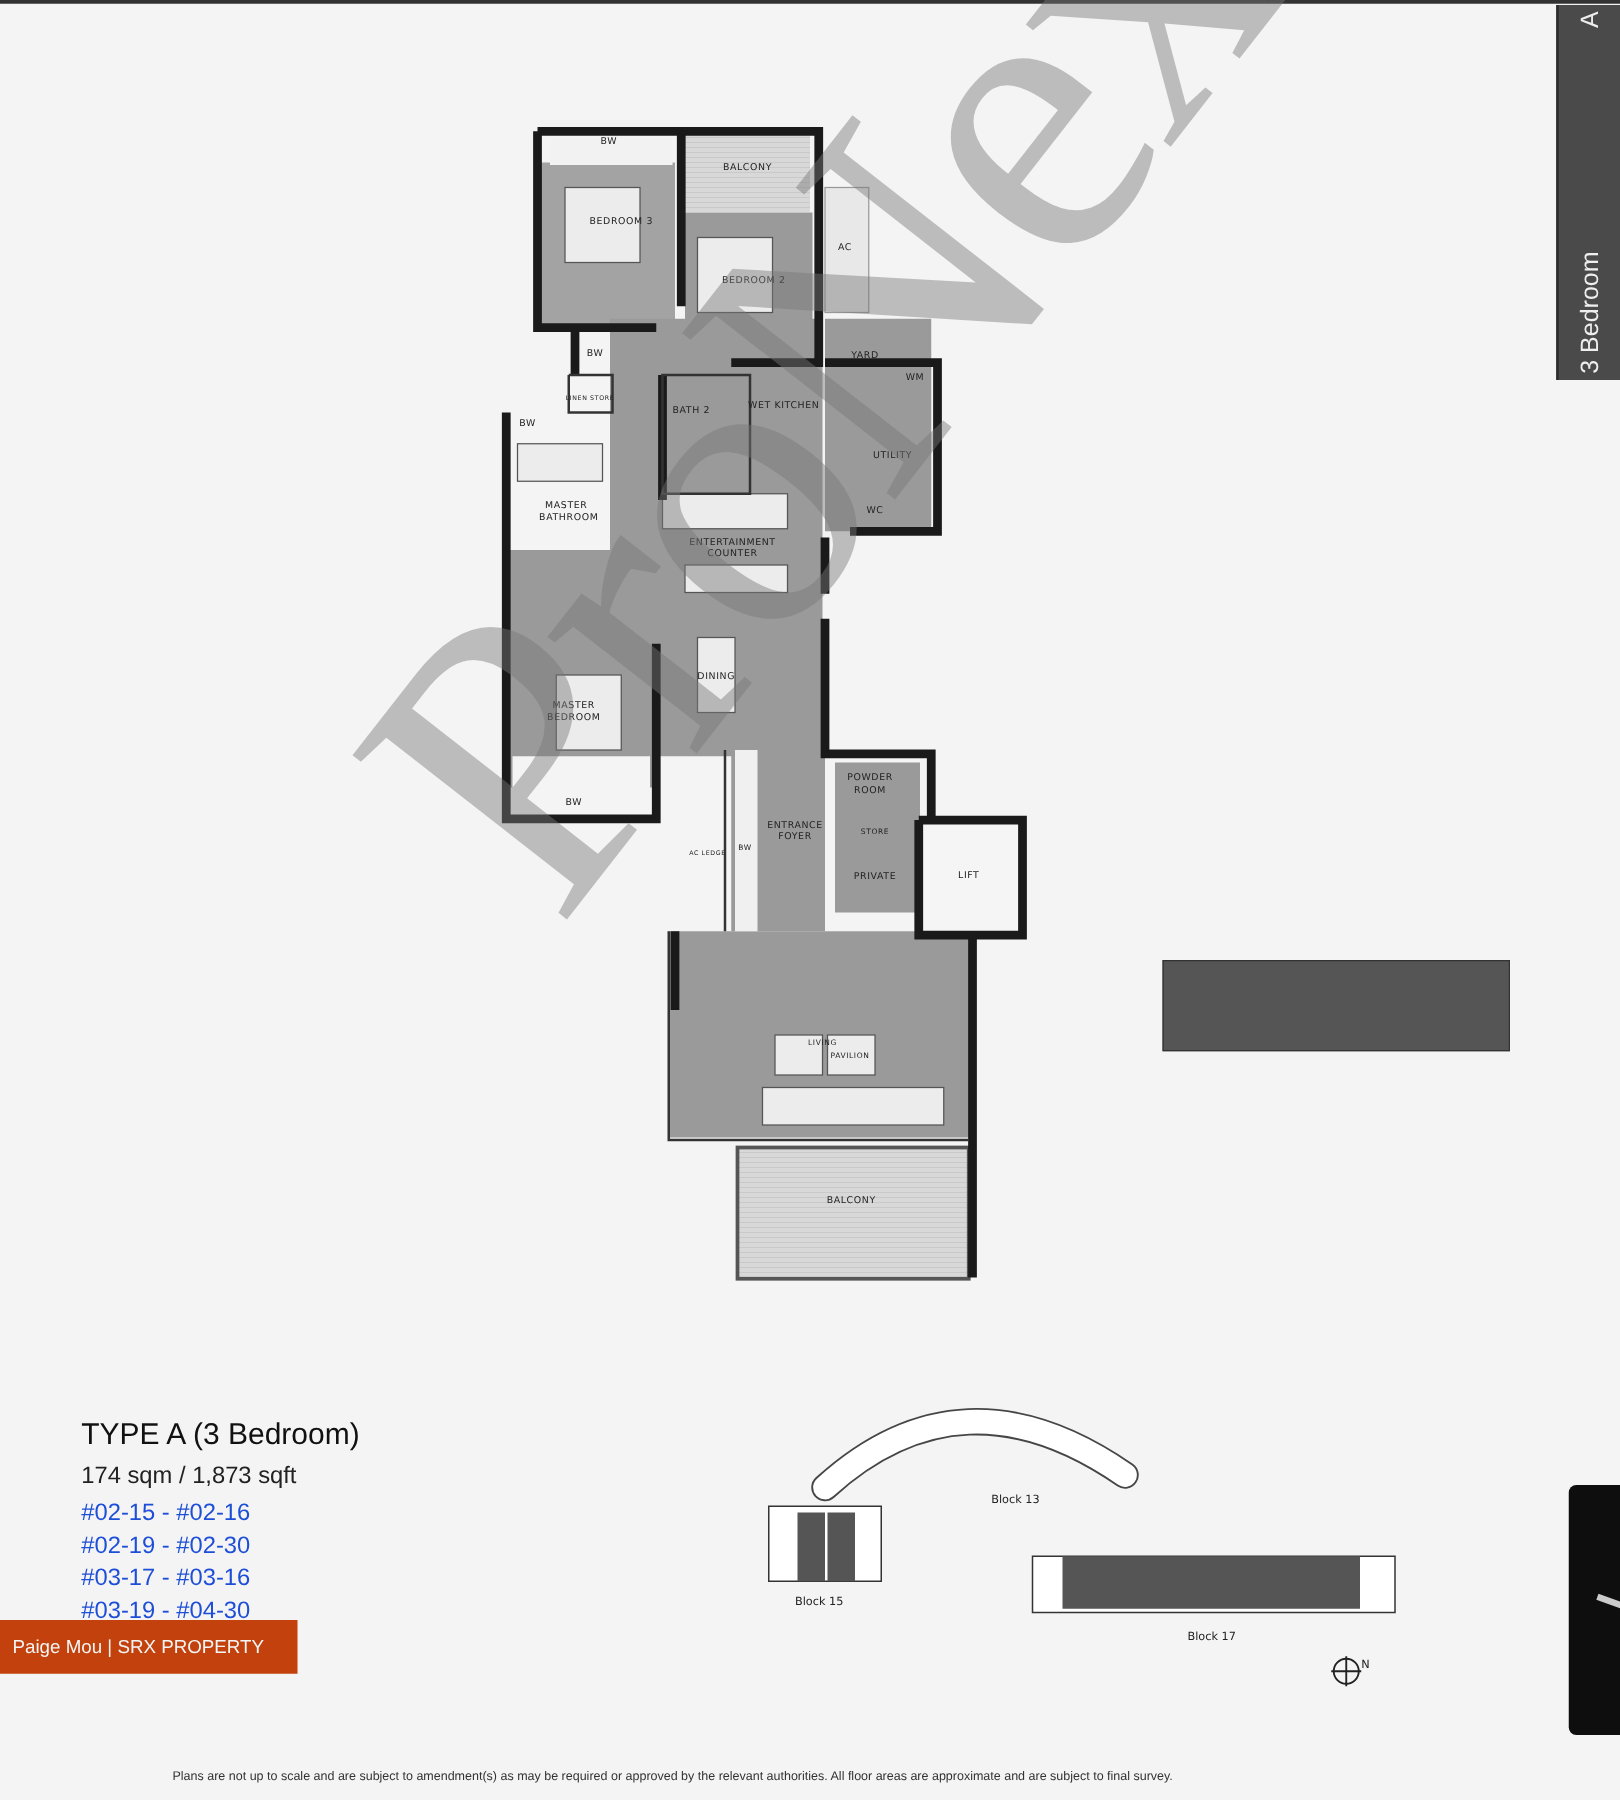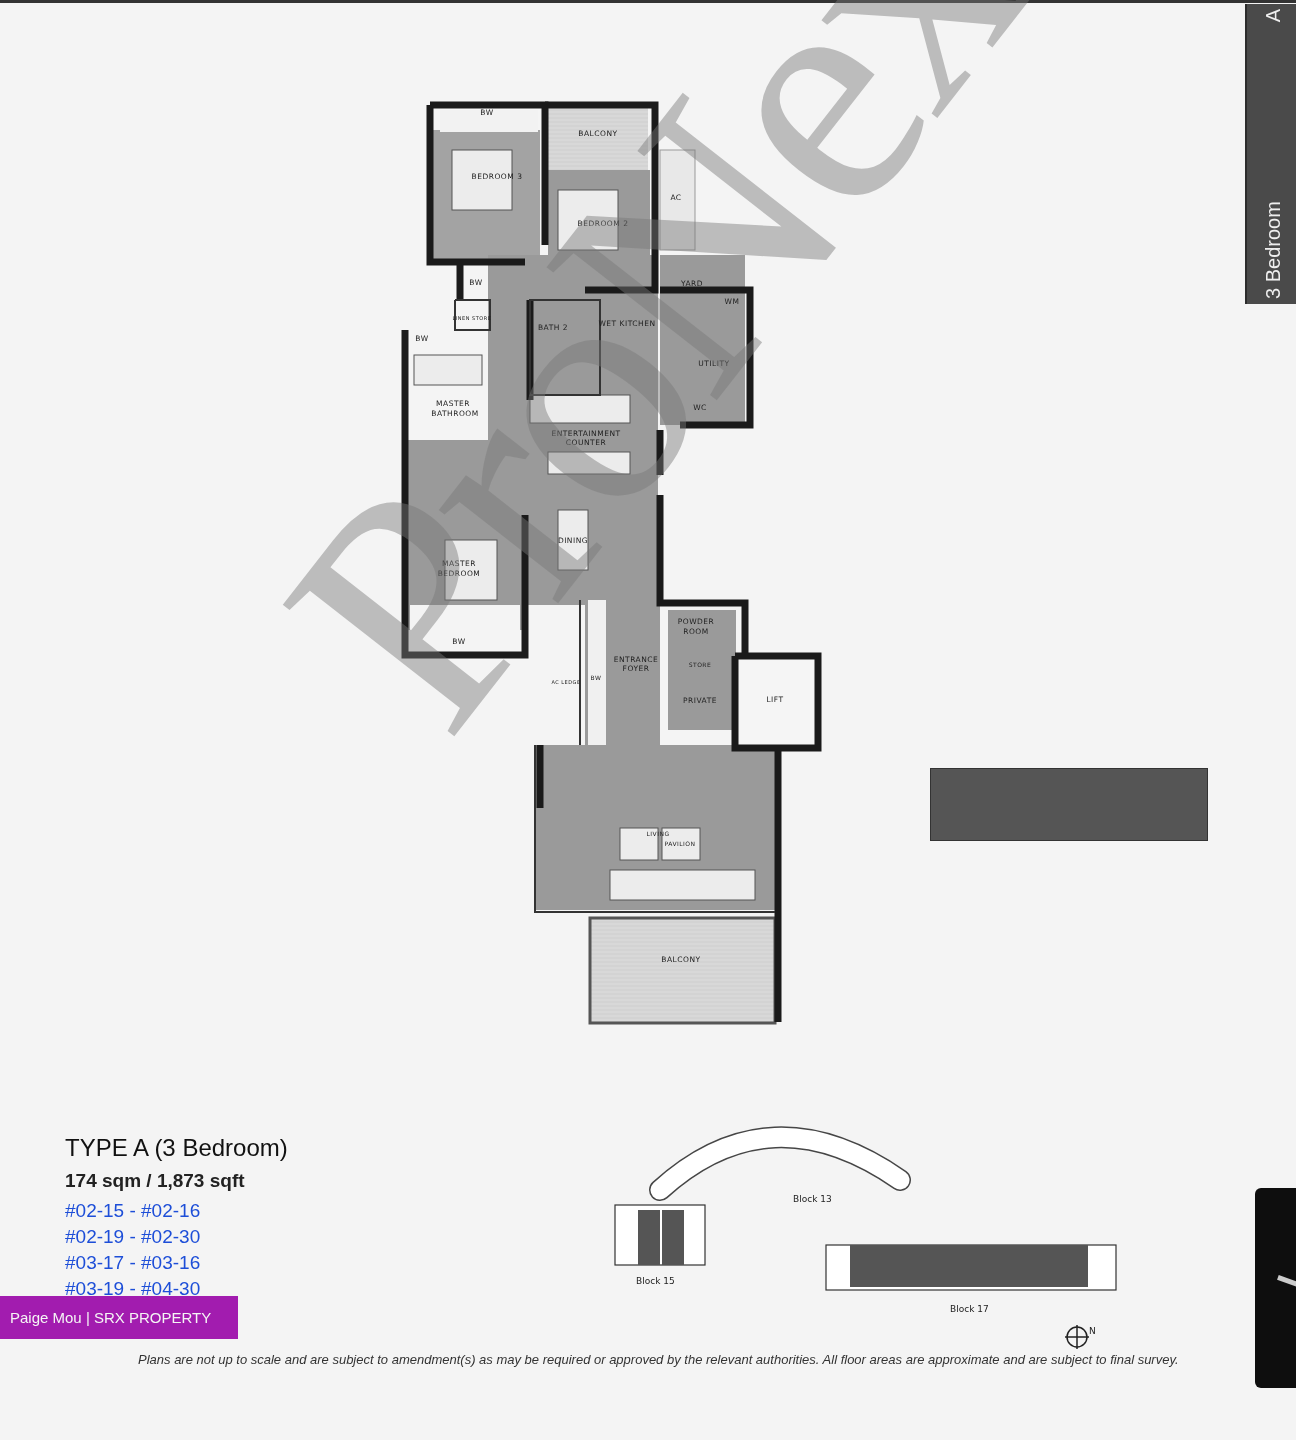--- a/index.html
+++ b/index.html
@@ -24,33 +24,33 @@
   .room-label { font-family: "DejaVu Sans", sans-serif; font-size: 7.5px; fill: #222; letter-spacing: 0.5px; }
   .watermark {
     position: absolute; left: 210px; top: 560px; font-family: "Liberation Serif", serif;
     font-size: 330px; color: rgba(120,120,120,0.45); transform: rotate(-52deg);
     transform-origin: 0 0; white-space: nowrap; letter-spacing: -10px;
     pointer-events: none;
   }
   .gray-rect { position: absolute; left: 930px; top: 768px; width: 276px; height: 71px; background: #555; border: 1px solid #333; }
   .info { position: absolute; left: 65px; top: 1134px; }
   .info .title { font-size: 24px; font-weight: 400; color: #111; margin-bottom: 8px; }
-  .info .area { font-size: 19px; color: #222; margin-bottom: 6px; font-weight: bold; }
+  .info .area { font-size: 19px; color: #222; margin-bottom: 6px; }
   .info .unit { font-size: 19px; color: #1d4ed8; line-height: 26px; }
   .credit {
     position: absolute; left: 0; top: 1296px; width: 238px; height: 43px;
-    background: #a21caf; color: #f5f5f5; font-size: 15px;
+    background: #c2410c; color: #f5f5f5; font-size: 15px;
     display: flex; align-items: center; padding-left: 10px; box-sizing: border-box;
   }
   .siteplan { position: absolute; left: 600px; top: 1100px; width: 540px; height: 260px; }
   .block-lbl { font-family: "DejaVu Sans", sans-serif; font-size: 9px; fill: #222; }
   .compass { position: absolute; left: 1063px; top: 1320px; }
   .disclaimer {
-    position: absolute; left: 138px; top: 1352px; width: 900px;
-    font-size: 13px; color: #333; white-space: nowrap; font-style: italic;
+    position: absolute; left: 138px; top: 1416px; width: 900px;
+    font-size: 10px; color: #333; white-space: nowrap;
   }
   .binder { position: absolute; left: 1255px; top: 1188px; width: 41px; height: 200px; background: #0e0e0e; border-radius: 6px 0 0 6px; }
   .binder::after { content: ""; position: absolute; left: 22px; top: 92px; width: 30px; height: 5px; background: #ccc; transform: rotate(20deg); }
 </style>
 </head>
 <body>
 
 <div class="topbar"></div>
 
 <div class="side-tab">

